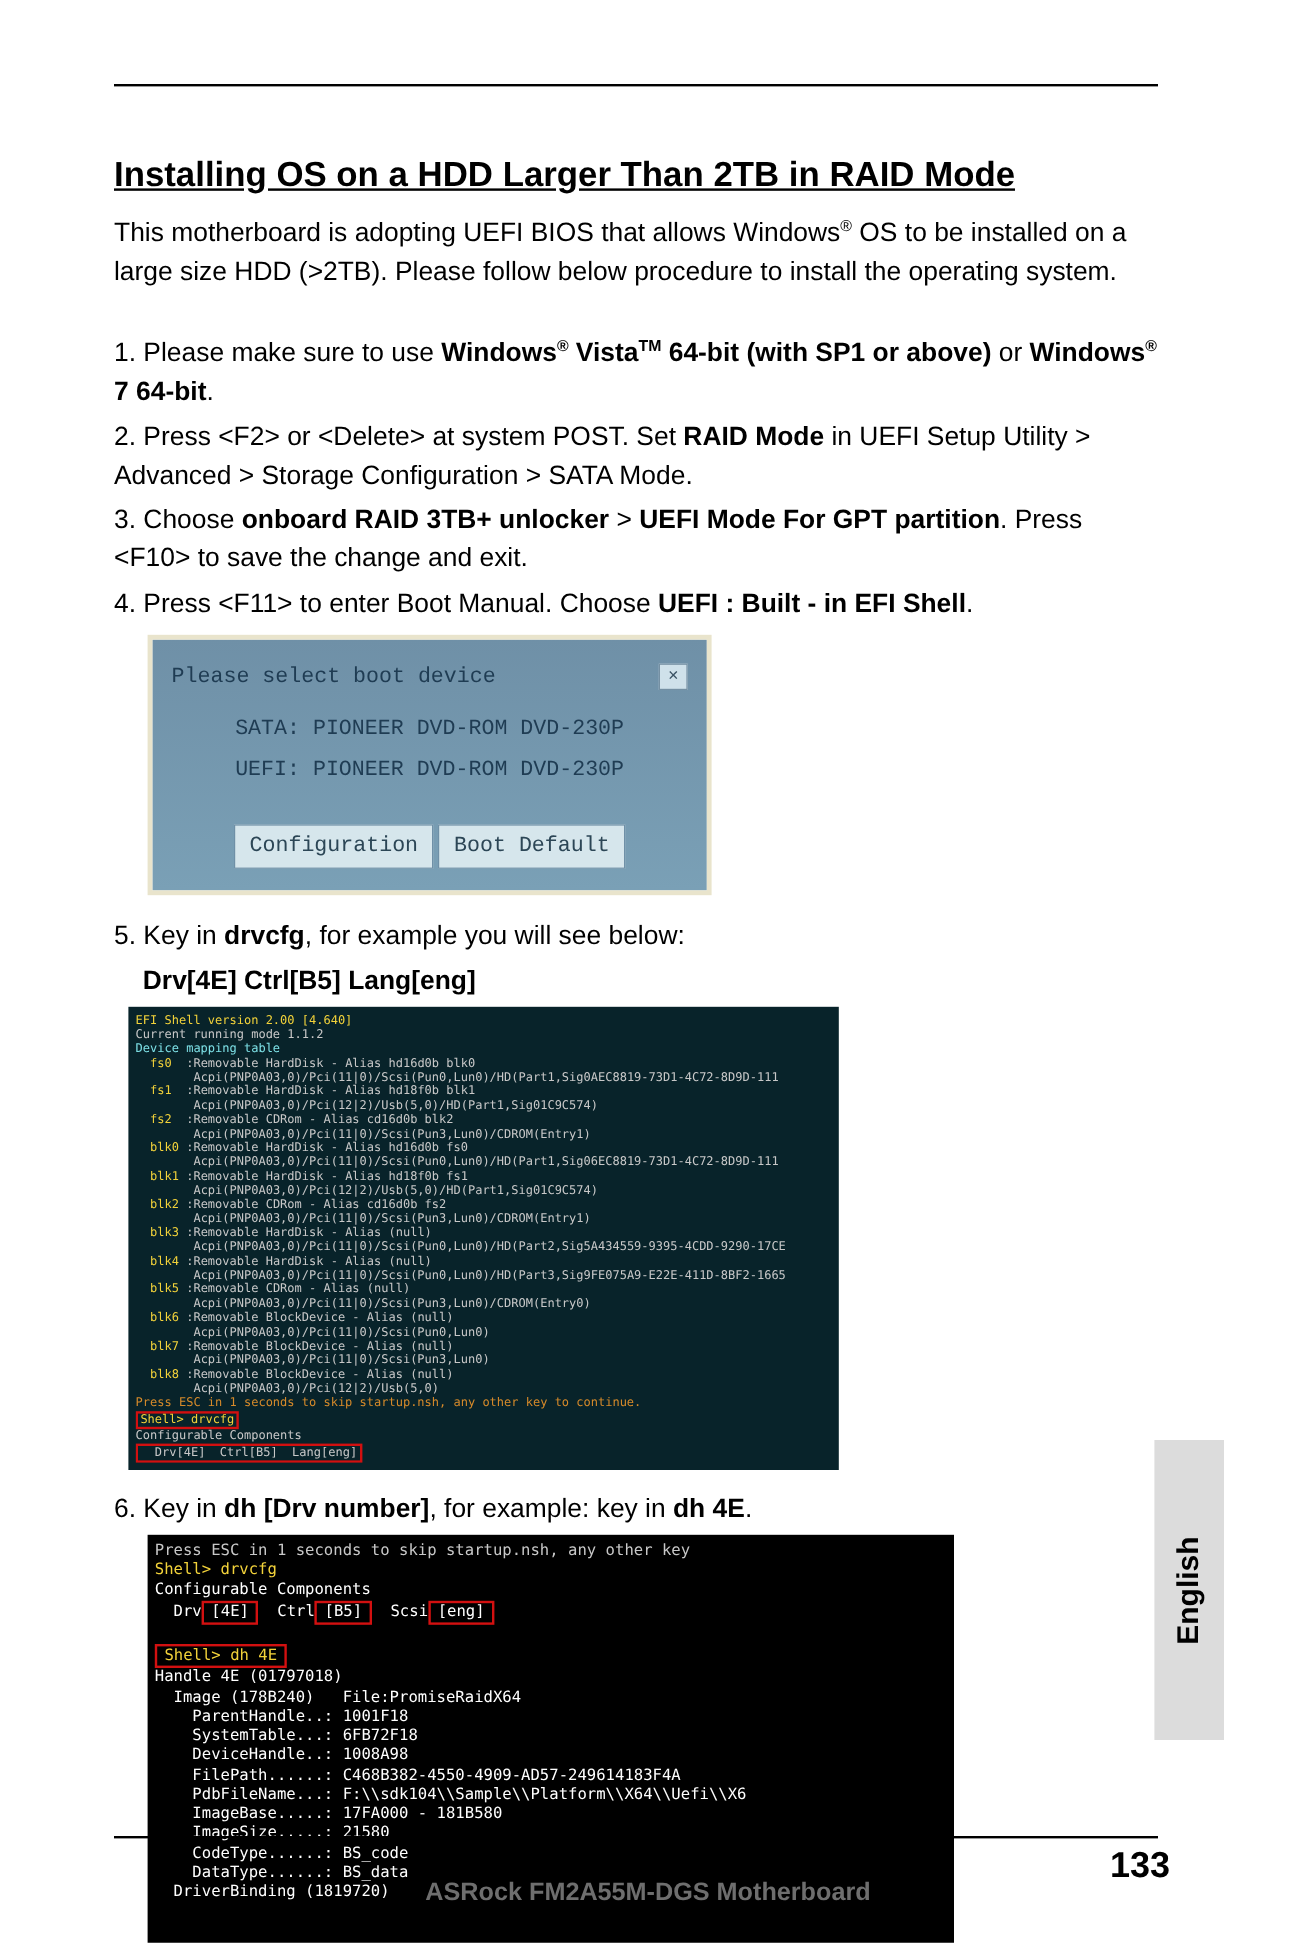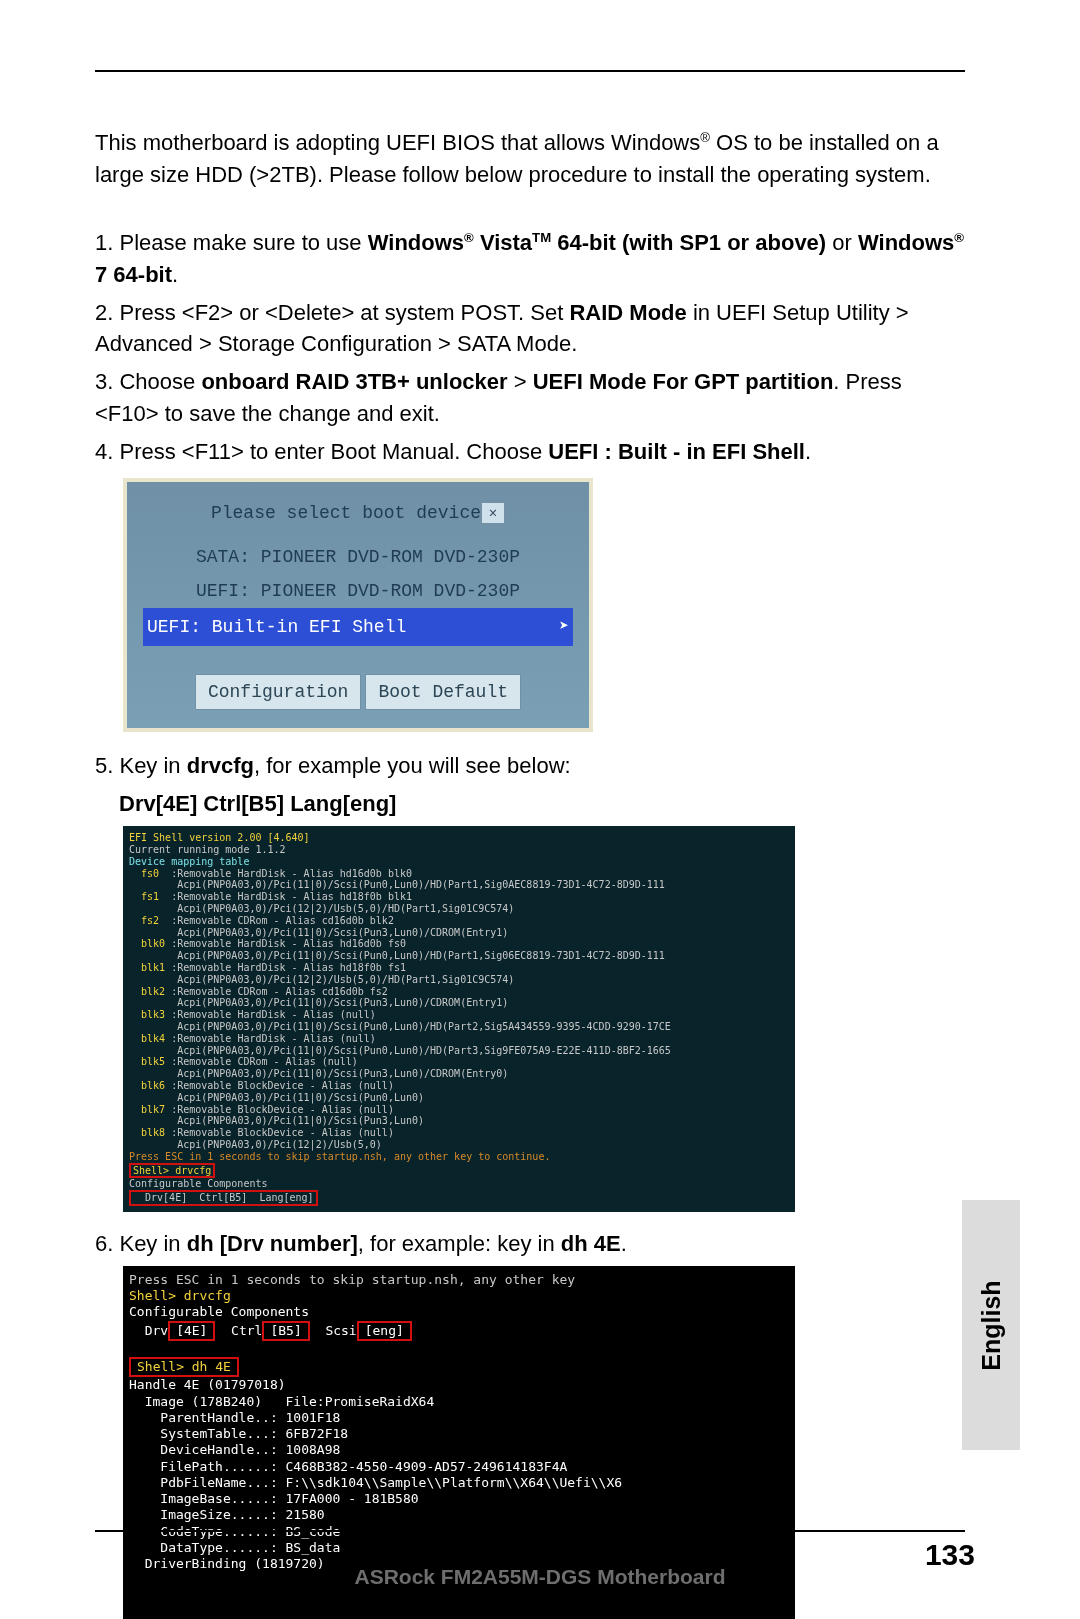--- a/index.html
+++ b/index.html
@@ -9,29 +9,29 @@
   .title{font-size:29px;font-weight:bold;text-decoration:underline;margin:0 0 12px 0;line-height:1.35;}
   .intro{font-size:22px;line-height:1.45;margin:0 0 36px 0;}
   .list{font-size:22px;line-height:1.45;}
   .li{display:flex;margin:0 0 6px 0;}
   .txt{flex:1;}
   b{font-weight:bold;}
   sup{font-size:.6em;vertical-align:super;}
   .indent{margin-left:24px;font-size:22px;font-weight:bold;margin-top:4px;margin-bottom:6px;}
   
   .boot-img{margin:10px 0 18px 28px;width:470px;border:4px solid #e9e4cc;background:linear-gradient(#6f90a7,#7aa0b6);padding:18px 16px 18px 16px;box-sizing:border-box;font-family:"Courier New",monospace;font-size:18px;color:#0d2d40;}
-  .boot-title{display:flex;align-items:center;justify-content:center;margin:0 0 14px 0;color:#1f3c53;}
+  .boot-title{display:flex;align-items:center;justify-content:space-between;margin:0 0 14px 0;color:#1f3c53;}
   .boot-close{width:22px;height:20px;border:1px solid #7590a3;background:#cfe1ea;color:#3a5263;display:inline-flex;align-items:center;justify-content:center;font-size:14px;}
   .boot-line{padding:4px 2px;color:#1f3c53;text-align:center;}
   .boot-line.sel{background:#2d4fd6;color:#fff;display:flex;align-items:center;justify-content:space-between;padding:6px 4px;}
   .cursor{color:#fff;font-size:16px;}
   .boot-btns{display:flex;gap:4px;justify-content:center;margin-top:28px;}
   .boot-btn{background:#d6e6ec;border:1px solid #6f90a7;color:#2c4656;padding:4px 12px;font-family:"Courier New",monospace;font-size:18px;}
   
-  .shell-img{margin:6px 0 16px 28px;width:672px;background:#08232a;padding:6px 6px 6px 6px;box-sizing:border-box;font-family:"Courier New",monospace;font-size:10px;color:#e6e6e6;line-height:1.18;position:relative;}
+  .shell-img{margin:6px 0 16px 12px;width:592px;background:#08232a;padding:6px 6px 6px 6px;box-sizing:border-box;font-family:"Courier New",monospace;font-size:10px;color:#e6e6e6;line-height:1.18;position:relative;}
   .shell-img .y{color:#f2d23a;}
   .shell-img .c{color:#7de0e6;}
   .shell-img .g{color:#c8c8c8;}
   .shell-img .o{color:#d68a2a;}
   .shell-img pre{margin:0;white-space:pre;overflow:hidden;}
   .redbox{border:2px solid #d21010;display:inline-block;padding:0 2px;}
   
   .dh-img{margin:6px 0 0 28px;width:672px;background:#000;padding:6px;box-sizing:border-box;font-family:"Courier New",monospace;font-size:13px;color:#fff;line-height:1.25;}
   .dh-img pre{margin:0;white-space:pre;}
   .dh-img .y{color:#f2d23a;}
@@ -45,20 +45,21 @@
   
   .side-tab{position:absolute;right:60px;top:1200px;width:58px;height:250px;background:#dcdcdc;display:flex;align-items:center;justify-content:center;}
   .side-tab span{transform:rotate(-90deg);font-size:25px;font-weight:bold;}
 </style>
 </head>
 <body>
 
 <div class="page">
   <hr class="hr">
 
+  <h2 class="title">Installing OS on a HDD Larger Than 2TB in RAID Mode</h2>
 
   <p class="intro" id="intro-p">This motherboard is adopting UEFI BIOS that allows Windows<sup>®</sup> OS to be installed on a large size HDD (&gt;2TB). Please follow below procedure to install the operating system.</p>
 
   <div class="list">
     <div class="li">
         <span class="txt" id="s1">1. Please make sure to use <b>Windows<sup>®</sup> Vista<sup>TM</sup> 64-bit (with SP1 or above)</b> or <b>Windows<sup>®</sup> 7 64-bit</b>.</span>
       </div>
     <div class="li">
         <span class="txt" id="s2">2. Press &lt;F2&gt; or &lt;Delete&gt; at system POST. Set <b>RAID Mode</b> in UEFI Setup Utility &gt; Advanced &gt; Storage Configuration &gt; SATA Mode.</span>
       </div>
@@ -69,24 +70,20 @@
         <span class="txt" id="s4">4. Press &lt;F11&gt; to enter Boot Manual. Choose <b>UEFI : Built - in EFI Shell</b>.</span>
       </div>
 
     <div class="boot-img">
       <div class="boot-title">
         <span>Please select boot device</span>
         <span class="boot-close">✕</span>
       </div>
       <div class="boot-line">SATA: PIONEER DVD-ROM DVD-230P</div>
       <div class="boot-line">UEFI: PIONEER DVD-ROM DVD-230P</div>
-      <div class="boot-line sel">
-        <span>UEFI: Built-in EFI Shell</span>
-        <span class="cursor">➤</span>
-      </div>
       <div class="boot-btns">
         <span class="boot-btn">Configuration</span>
         <span class="boot-btn">Boot Default</span>
       </div>
     </div>
 
     <div class="li">
         <span class="txt" id="s5">5. Key in <b>drvcfg</b>, for example you will see below:</span>
       </div>
     <div class="indent">Drv[4E]   Ctrl[B5]   Lang[eng]</div>

